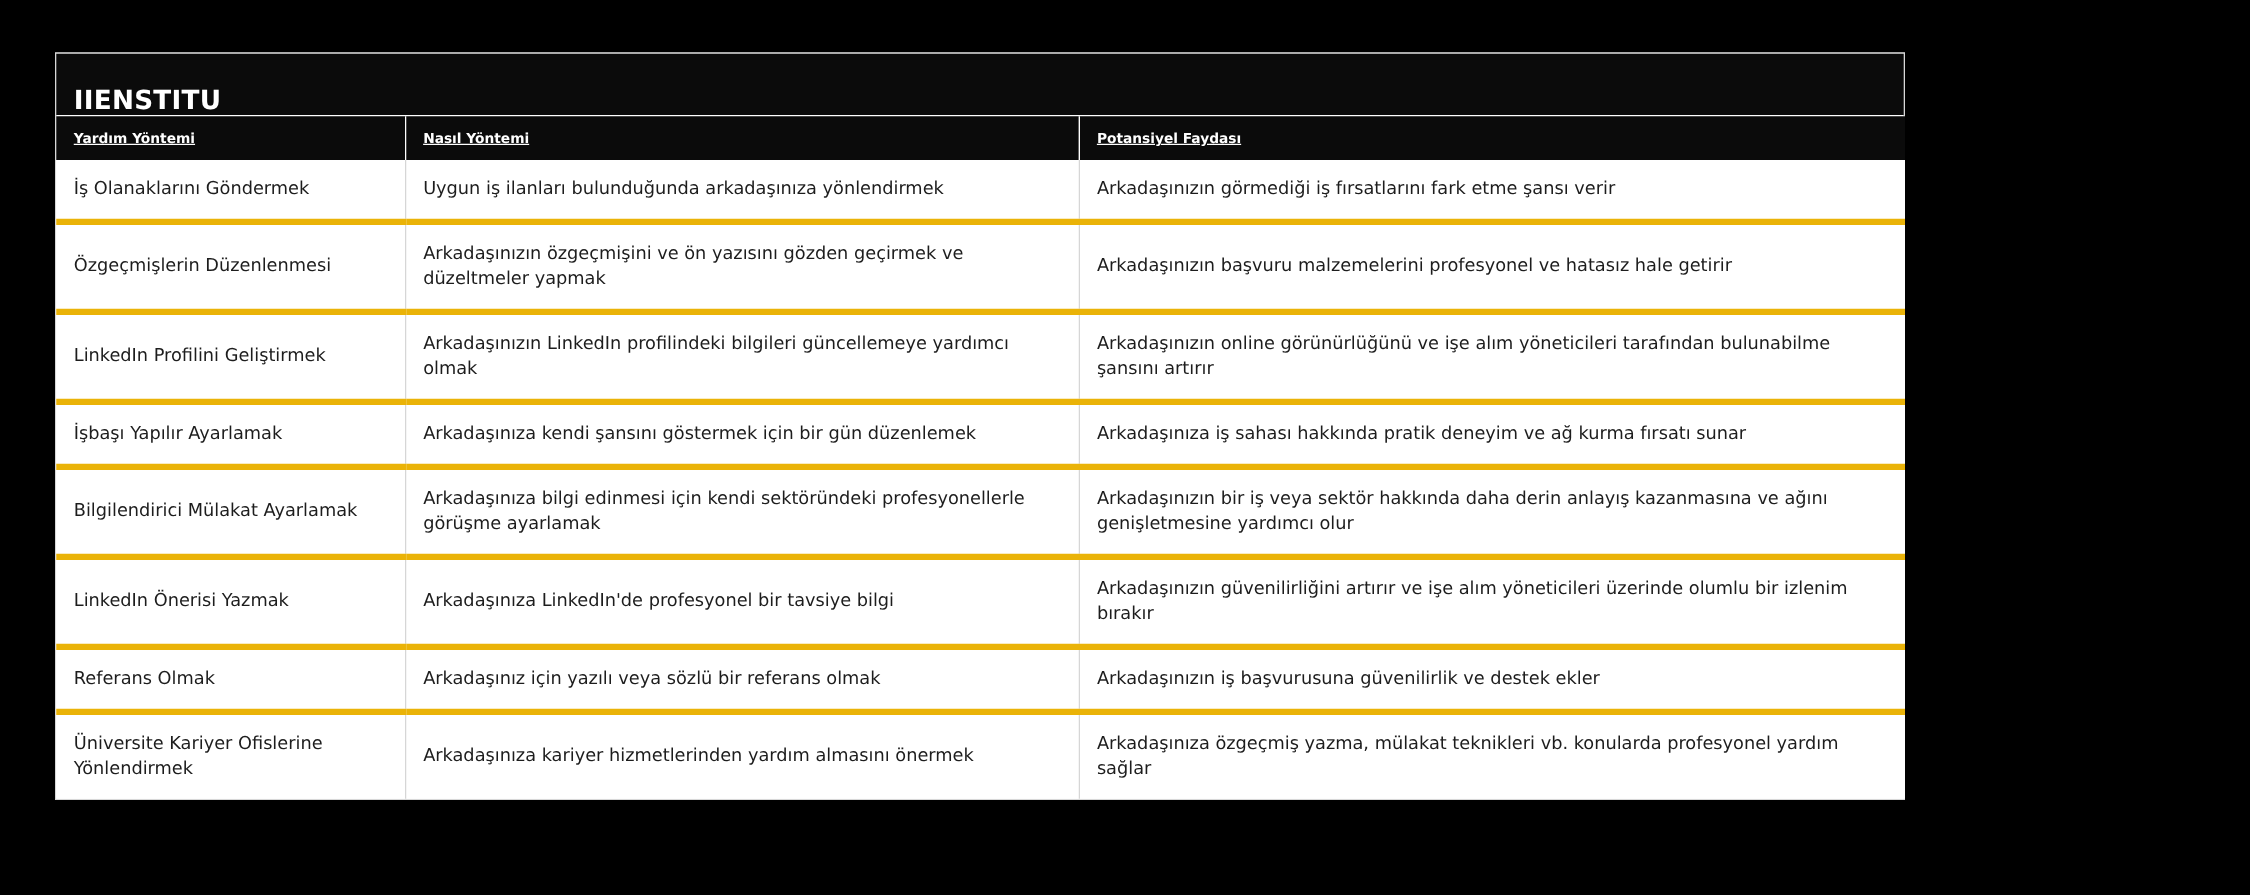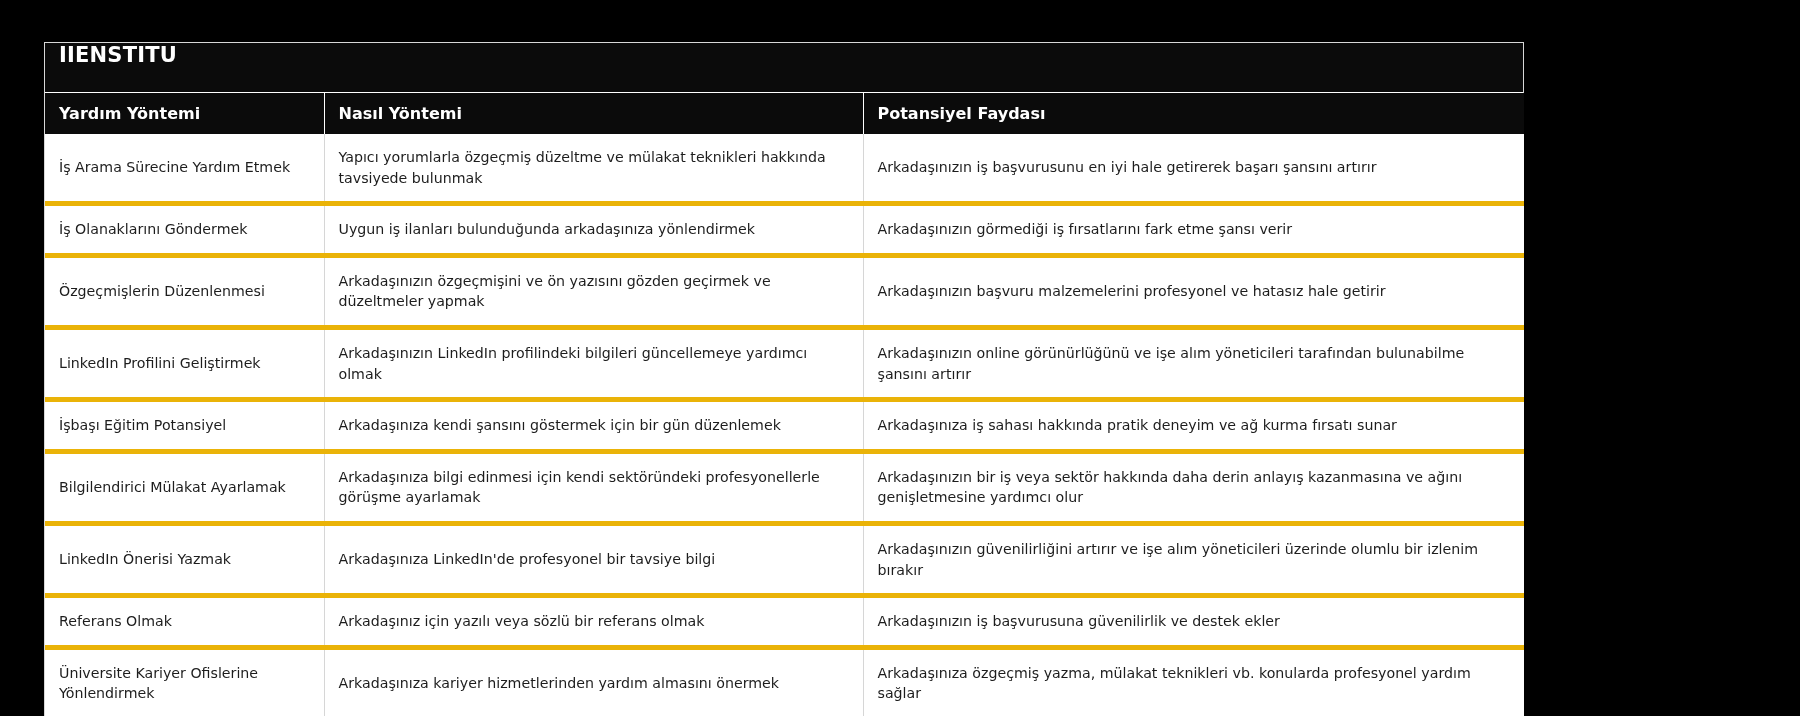--- a/index.html
+++ b/index.html
@@ -25,21 +25,21 @@
     top: 42px;
     width: 1480px;
     background: #ffffff;
     border: 1px solid #d8d8d8;
     box-sizing: border-box;
   }
   .brand-bar {
     background: #0b0b0b;
     height: 50px;
     display: flex;
-    align-items: flex-start;
+    align-items: flex-end;
     padding: 0 14px;
     box-sizing: border-box;
     border-bottom: 1px solid #ffffff;
   }
   .brand-logo {
     color: #ffffff;
     font-size: 21px;
     font-weight: 700;
     letter-spacing: 0.2px;
     font-family: "DejaVu Sans", "Liberation Sans", sans-serif;
@@ -52,27 +52,28 @@
   }
   table.data-table col.c1 { width: 279px; }
   table.data-table col.c2 { width: 539px; }
   table.data-table col.c3 { width: 661px; }
 
   thead tr.header-row {
     background: #0b0b0b;
   }
   thead th {
     color: #ffffff;
-    font-size: 16px;
+    font-size: 11px;
     font-weight: 700;
     text-align: left;
     padding: 11px 14px;
     border-right: 1px solid #ffffff;
     vertical-align: middle;
     white-space: nowrap;
+    text-decoration: underline;
   }
   thead th:last-child { border-right: none; }
 
   tbody td {
     font-size: 14.2px;
     color: #1d1d1d;
     font-weight: 400;
     line-height: 1.45;
     padding: 13px 14px;
     border-top: 5px solid #eab308;
@@ -102,41 +103,36 @@
       </colgroup>
       <thead>
         <tr class="header-row">
           <th>Yardım Yöntemi</th>
           <th>Nasıl Yöntemi</th>
           <th>Potansiyel Faydası</th>
         </tr>
       </thead>
       <tbody>
         <tr>
-          <td class="col-method">İş Arama Sürecine Yardım Etmek</td>
-          <td>Yapıcı yorumlarla özgeçmiş düzeltme ve mülakat teknikleri hakkında tavsiyede bulunmak</td>
-          <td>Arkadaşınızın iş başvurusunu en iyi hale getirerek başarı şansını artırır</td>
-        </tr>
-        <tr>
           <td class="col-method">İş Olanaklarını Göndermek</td>
           <td>Uygun iş ilanları bulunduğunda arkadaşınıza yönlendirmek</td>
           <td>Arkadaşınızın görmediği iş fırsatlarını fark etme şansı verir</td>
         </tr>
         <tr>
           <td class="col-method">Özgeçmişlerin Düzenlenmesi</td>
           <td>Arkadaşınızın özgeçmişini ve ön yazısını gözden geçirmek ve düzeltmeler yapmak</td>
           <td>Arkadaşınızın başvuru malzemelerini profesyonel ve hatasız hale getirir</td>
         </tr>
         <tr>
           <td class="col-method">LinkedIn Profilini Geliştirmek</td>
           <td>Arkadaşınızın LinkedIn profilindeki bilgileri güncellemeye yardımcı olmak</td>
           <td>Arkadaşınızın online görünürlüğünü ve işe alım yöneticileri tarafından bulunabilme şansını artırır</td>
         </tr>
         <tr>
-          <td class="col-method">İşbaşı Eğitim Potansiyel</td>
+          <td class="col-method">İşbaşı Yapılır Ayarlamak</td>
           <td>Arkadaşınıza kendi şansını göstermek için bir gün düzenlemek</td>
           <td>Arkadaşınıza iş sahası hakkında pratik deneyim ve ağ kurma fırsatı sunar</td>
         </tr>
         <tr>
           <td class="col-method">Bilgilendirici Mülakat Ayarlamak</td>
           <td>Arkadaşınıza bilgi edinmesi için kendi sektöründeki profesyonellerle görüşme ayarlamak</td>
           <td>Arkadaşınızın bir iş veya sektör hakkında daha derin anlayış kazanmasına ve ağını genişletmesine yardımcı olur</td>
         </tr>
         <tr>
           <td class="col-method">LinkedIn Önerisi Yazmak</td>

